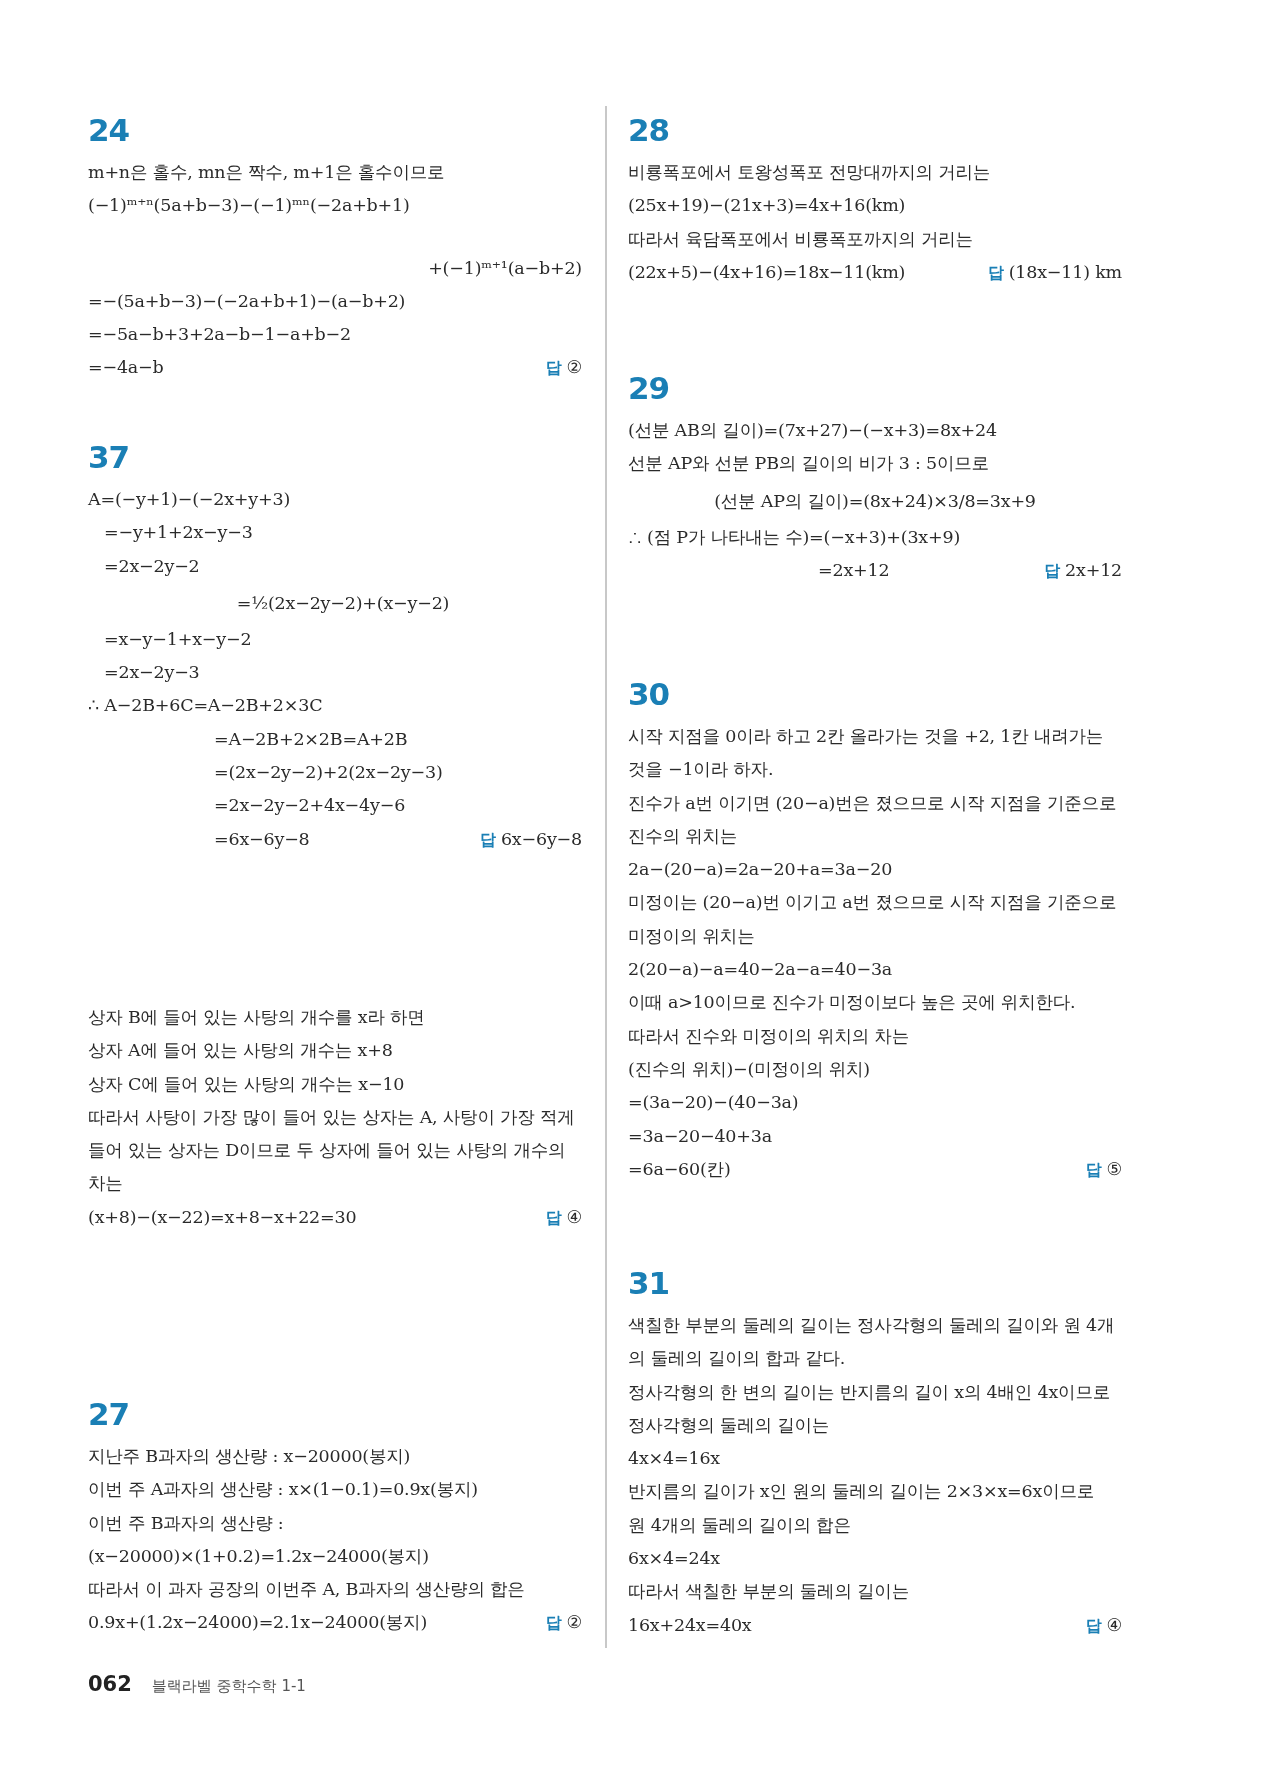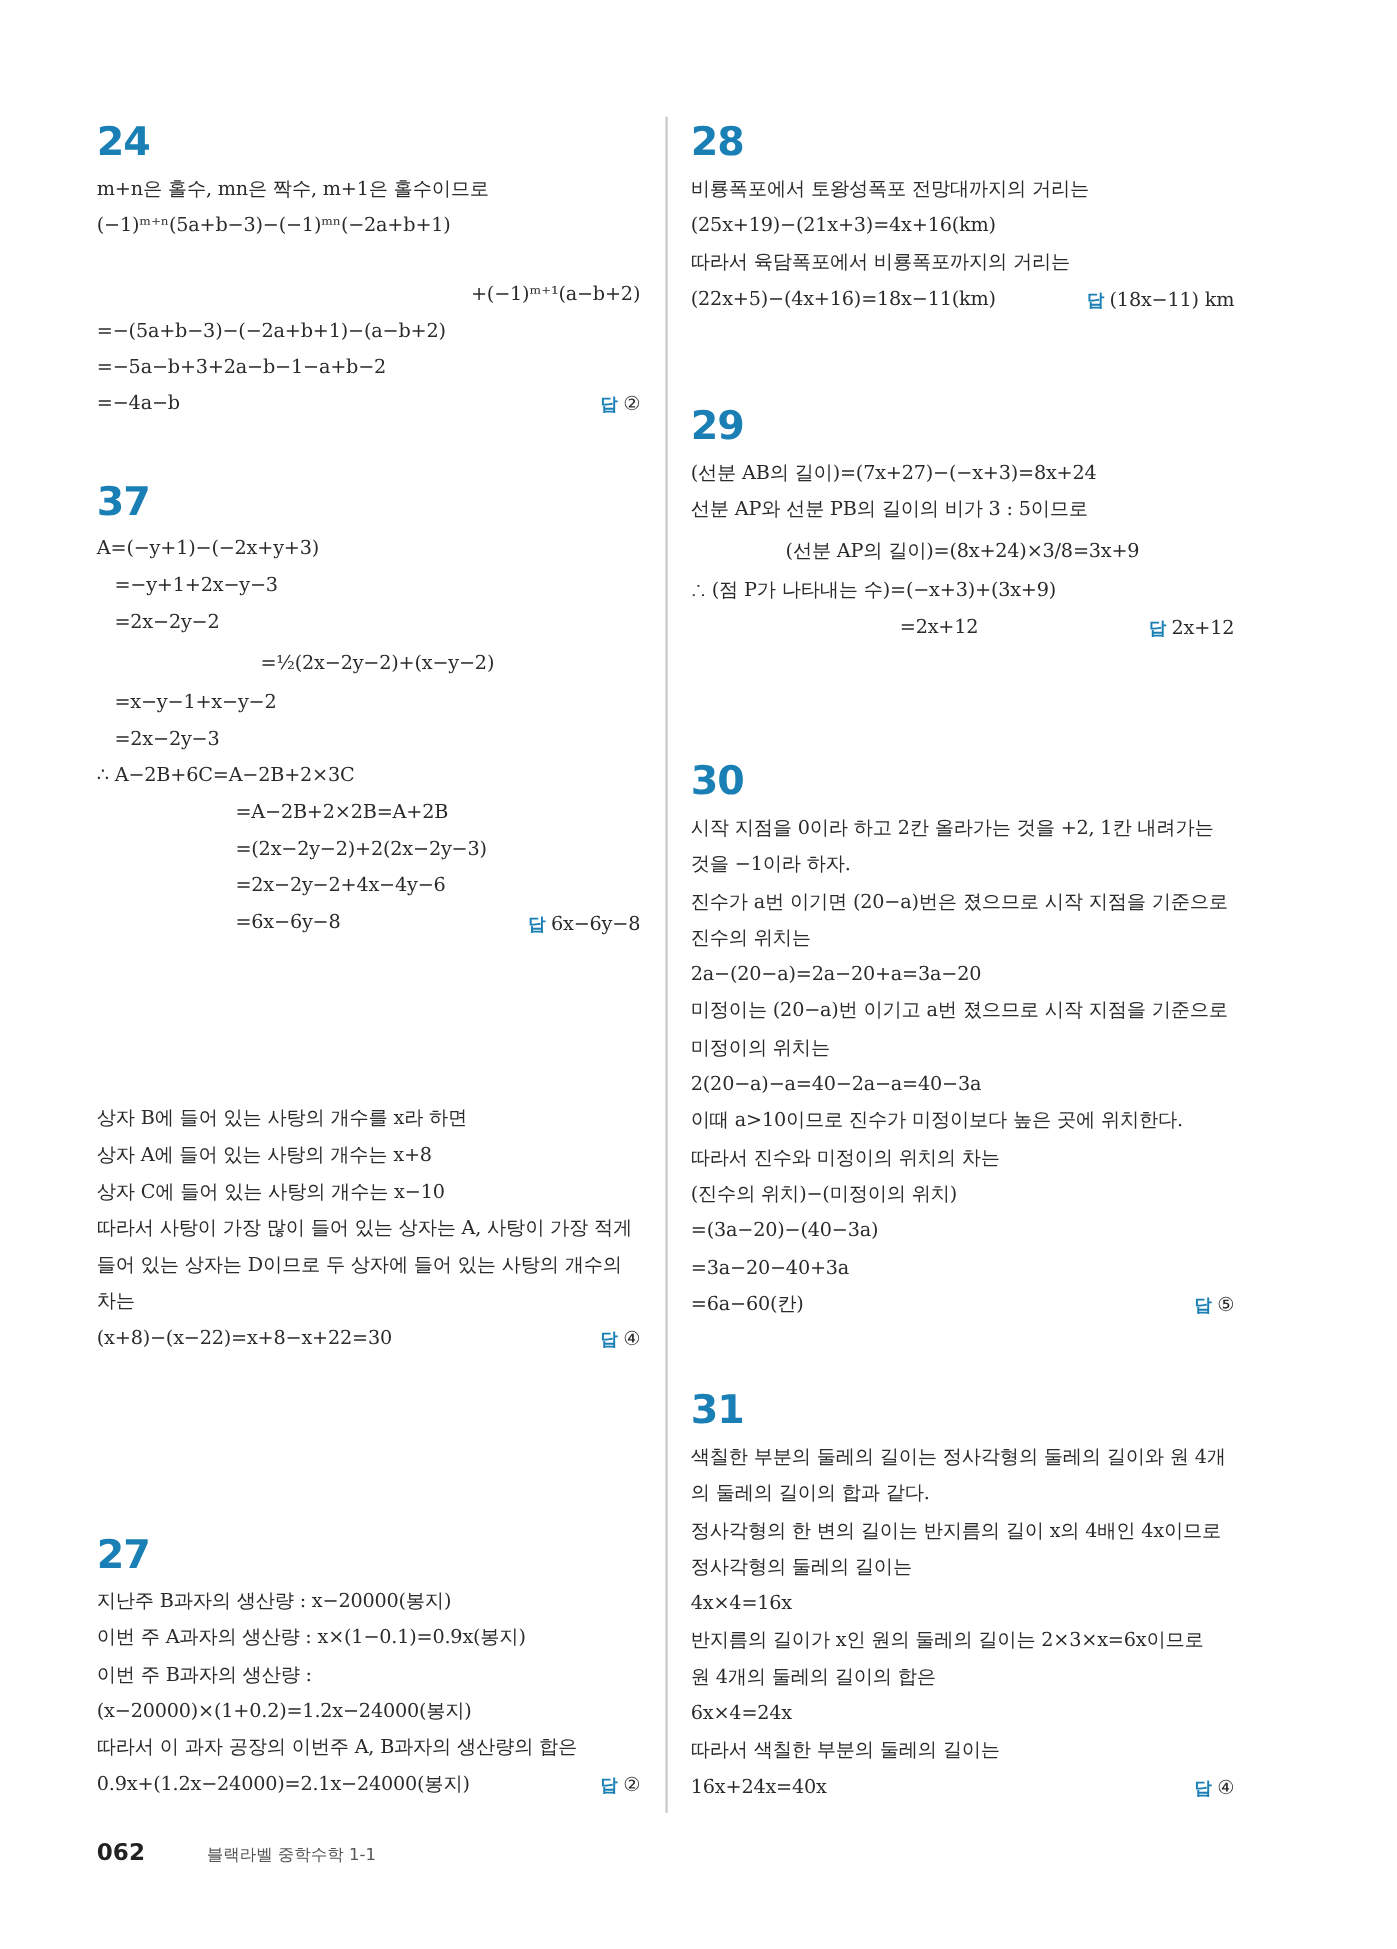--- a/index.html
+++ b/index.html
@@ -25,21 +25,21 @@
     background: #c8c8c8;
   }
   .problem {
     position: absolute;
     left: 0;
     width: 100%;
   }
   .pnum {
     font-family: "DejaVu Sans", "Liberation Sans", sans-serif;
     font-weight: bold;
-    font-size: 36px;
+    font-size: 31px;
     color: #1a7fb5;
     letter-spacing: -1px;
     height: 40px;
     line-height: 40px;
     margin-bottom: 6px;
   }
   .line {
     position: relative;
     height: 33.3px;
     line-height: 33.3px;
@@ -65,21 +65,20 @@
     font-size: 16px;
     margin-right: 5px;
   }
   .footer {
     position: absolute;
     left: 88px;
     top: 1672px;
     font-family: "DejaVu Sans", "Liberation Sans", sans-serif;
     display: flex;
     align-items: baseline;
-    gap: 36px;
   }
   .footer .page-no {
     font-weight: bold;
     font-size: 21px;
     color: #222;
     margin-right: 20px;
   }
   .footer .book-title {
     font-size: 15px;
     color: #555;
@@ -168,21 +167,21 @@
     <div class="line">(선분 AB의 길이)=(7x+27)−(−x+3)=8x+24</div>
     <div class="line">선분 AP와 선분 PB의 길이의 비가 3 : 5이므로</div>
     <div class="line frac-line">(선분 AP의 길이)=(8x+24)×3/8=3x+9</div>
     <div class="line">∴ (점 P가 나타내는 수)=(−x+3)+(3x+9)</div>
     <div class="line indent-29">
       <span>=2x+12</span>
       <span class="answer"><span class="ans-label">답</span><span>2x+12</span></span>
     </div>
   </div>
 
-  <div class="problem" style="top:674px;margin-top:17px;">
+  <div class="problem" style="top:674px;">
     <div class="pnum">30</div>
     <div class="line">시작 지점을 0이라 하고 2칸 올라가는 것을 +2, 1칸 내려가는</div>
     <div class="line">것을 −1이라 하자.</div>
     <div class="line">진수가 a번 이기면 (20−a)번은 졌으므로 시작 지점을 기준으로</div>
     <div class="line">진수의 위치는</div>
     <div class="line">2a−(20−a)=2a−20+a=3a−20</div>
     <div class="line">미정이는 (20−a)번 이기고 a번 졌으므로 시작 지점을 기준으로</div>
     <div class="line">미정이의 위치는</div>
     <div class="line">2(20−a)−a=40−2a−a=40−3a</div>
     <div class="line">이때 a&gt;10이므로 진수가 미정이보다 높은 곳에 위치한다.</div>

